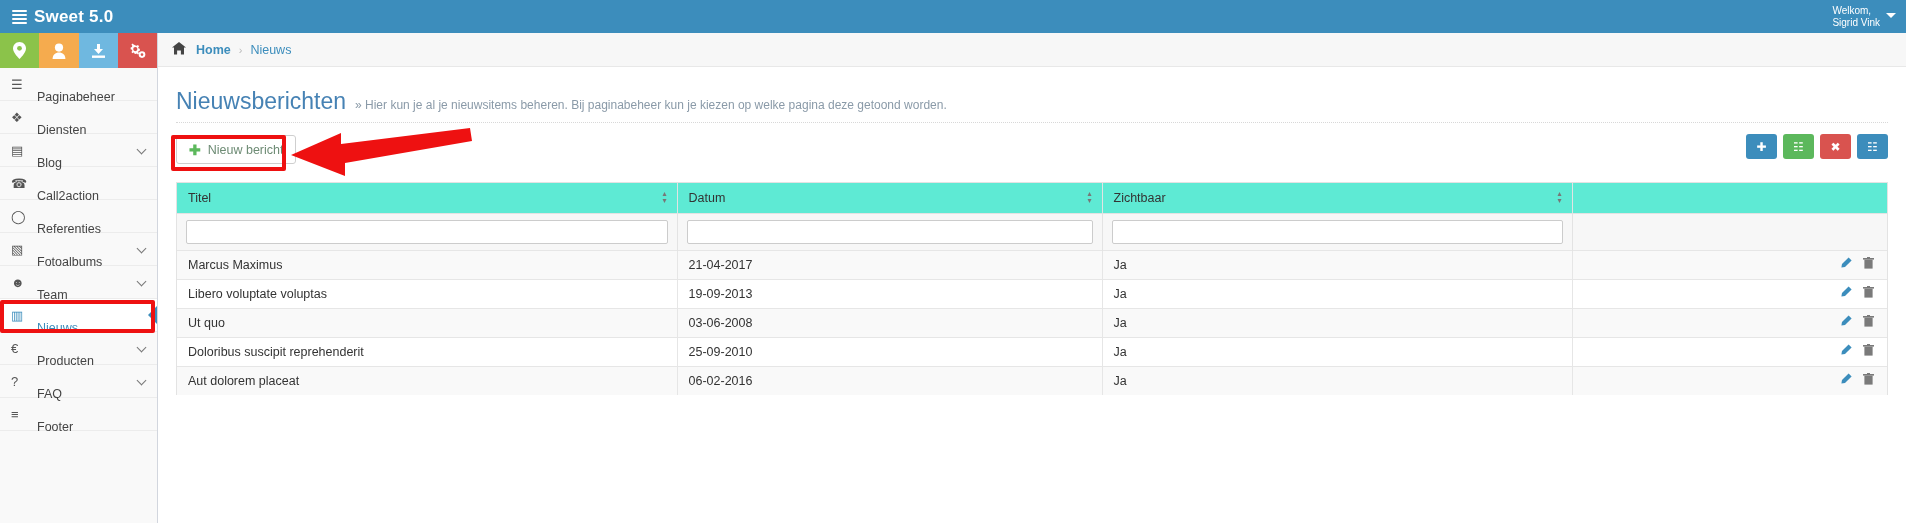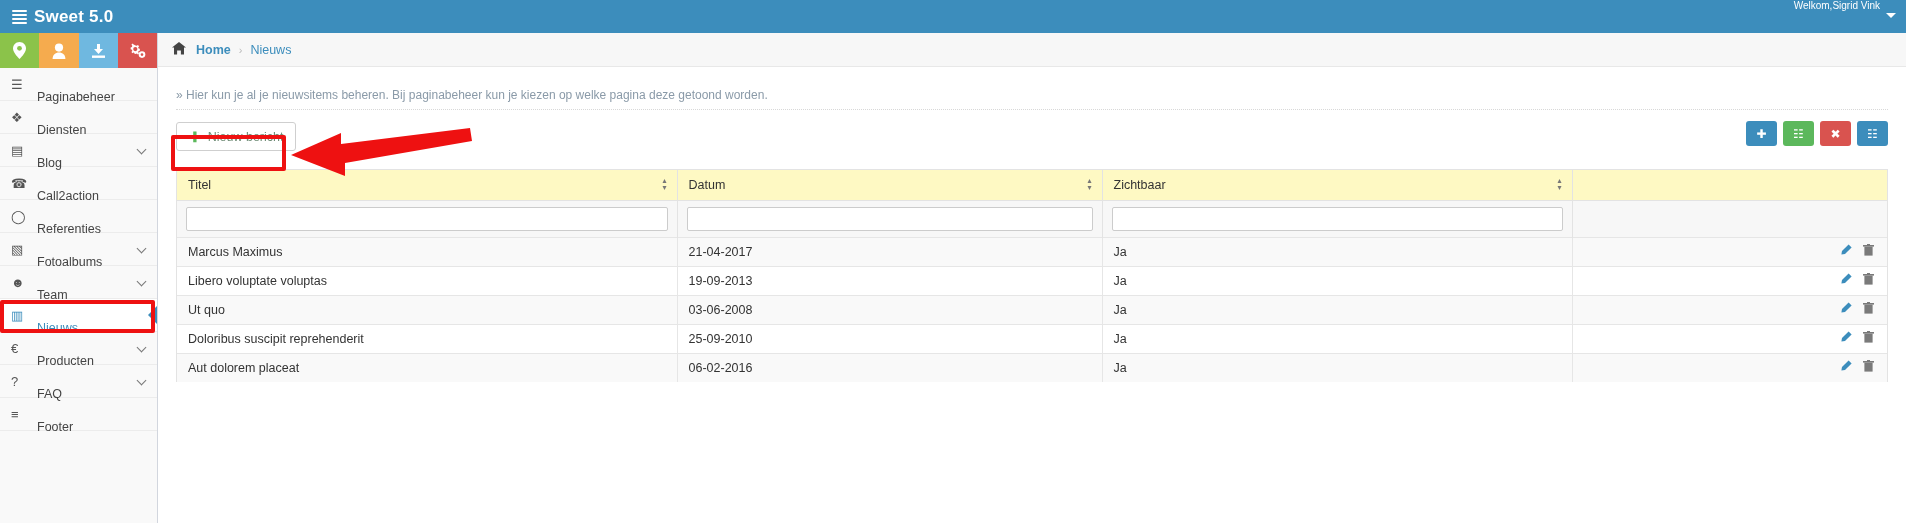--- a/index.html
+++ b/index.html
@@ -22,21 +22,21 @@
   }
   .brand-icon { display:flex; flex-direction:column; gap:2px; width:15px; }
   .brand-icon i { display:block; height:2px; background:#fff; border-radius:1px;}
   .brand-icon i:nth-child(1){width:15px}
   .brand-icon i:nth-child(2){width:15px}
   .brand-icon i:nth-child(3){width:15px}
   .brand-icon i:nth-child(4){width:15px}
   .topbar-spacer { flex: 1; }
   .user-box {
     height: 33px; padding: 0 26px 0 14px; color: #fff; font-size: 10px;
-    line-height: 12px; display: flex; flex-direction: row;
+    line-height: 12px; display: flex; flex-direction: column;
     justify-content: center; align-items: flex-start; position: relative;
     white-space: nowrap;
   }
   .user-caret {
     position: absolute; right: 10px; top: 13px;
     width: 0; height: 0; border-left: 5px solid transparent;
     border-right: 5px solid transparent; border-top: 5px solid #fff;
   }
 
   
@@ -113,21 +113,21 @@
 
   .divider-dots {
     position: absolute; left: 18px; right: 18px; top: -13px;
     border-top: 1px dotted #d8d8d8;
   }
 
   
   .tbl-wrap { margin: 18px 18px 0 18px; border: 1px solid #e3e3e3; border-bottom: none; }
   table { width: 100%; border-collapse: collapse; font-size: 12.5px; }
   thead th {
-    background: #fef9c3; height: 30px; text-align: left;
+    background: #5eead4; height: 30px; text-align: left;
     padding: 0 11px; font-weight: normal; color: #333;
     border-right: 1px solid #e3e3e3; position: relative;
   }
   thead th:last-child { border-right: none; }
   .sort-ind {
     position: absolute; right: 10px; top: 8px;
     display: flex; flex-direction: column; gap: 2px; line-height: 5px;
     font-size: 8px; color: #777;
   }
   .filter-row td {
@@ -272,20 +272,21 @@
       <svg width="14" height="13" viewBox="0 0 14 13">
           <path d="M7 0L0 5.6h2v7h3.1V8.4h3.8v4.2H12v-7h2z" fill="#444"></path>
         </svg>
     </span>
     <span class="bc-link">Home</span>
     <span class="bc-sep">›</span>
     <span class="bc-current">Nieuws</span>
   </div>
 
   <div class="page-head">
+    <span class="page-title">Nieuwsberichten</span>
     <span class="page-sub">» Hier kun je al je nieuwsitems beheren. Bij paginabeheer kun je kiezen op welke pagina deze getoond worden.</span>
   </div>
 
   <div class="toolbar-area">
     <div class="divider-dots"></div>
 
     <button class="btn-new">
       <span class="plus">✚</span>
       <span>Nieuw bericht</span>
     </button>

